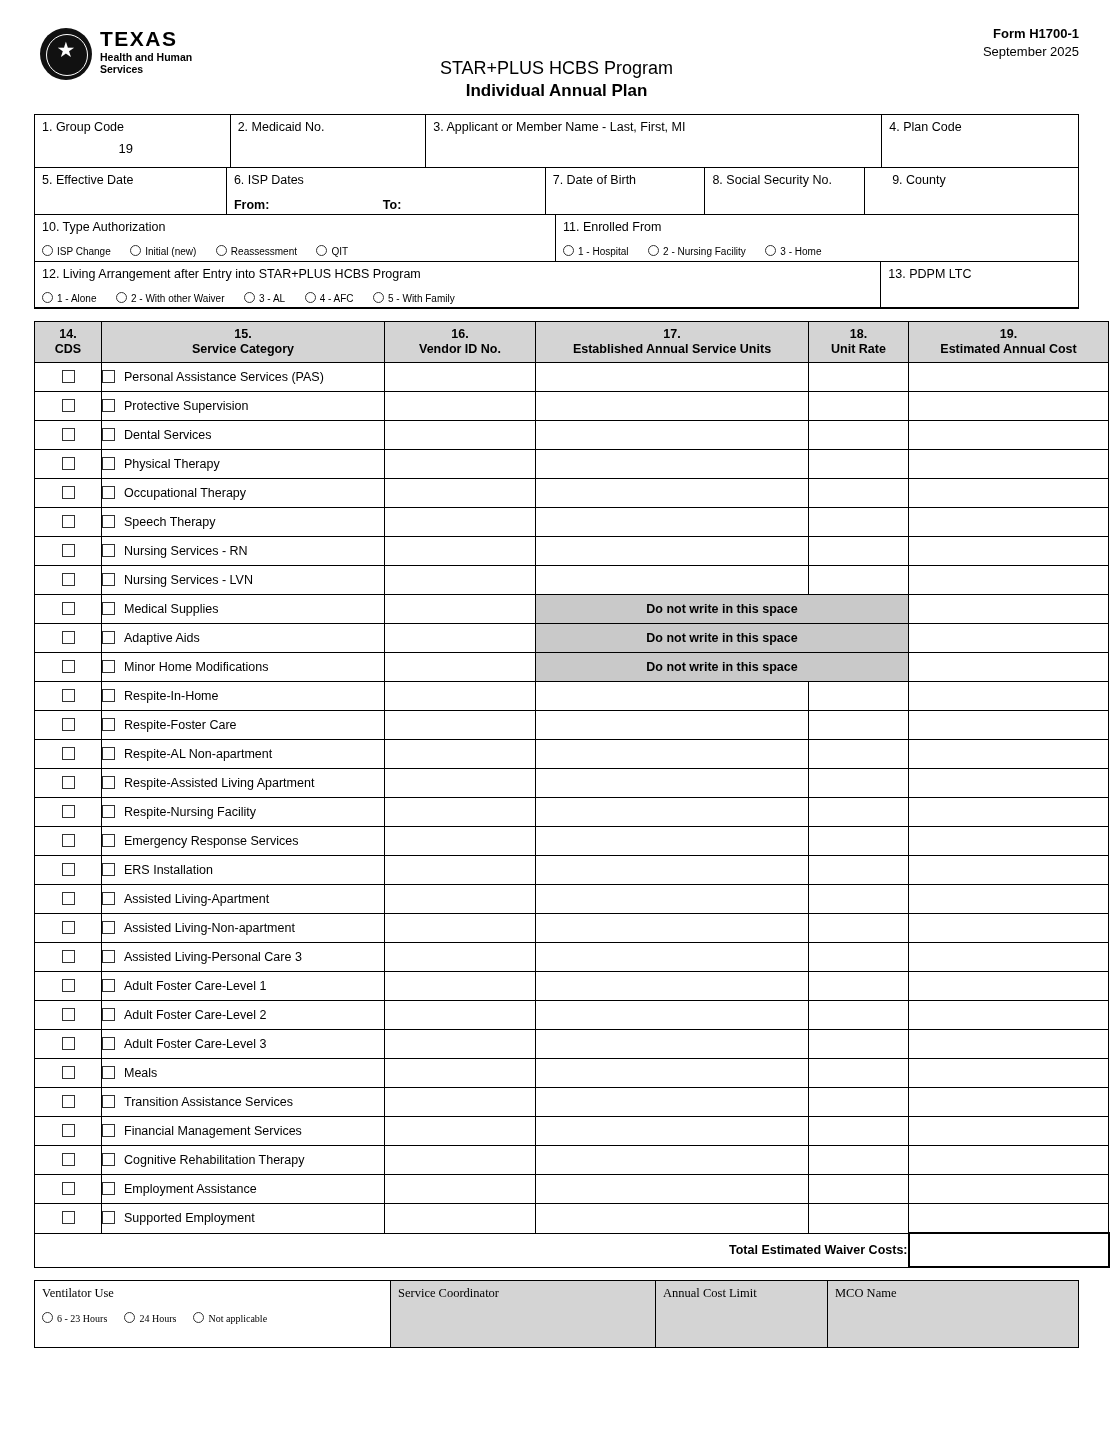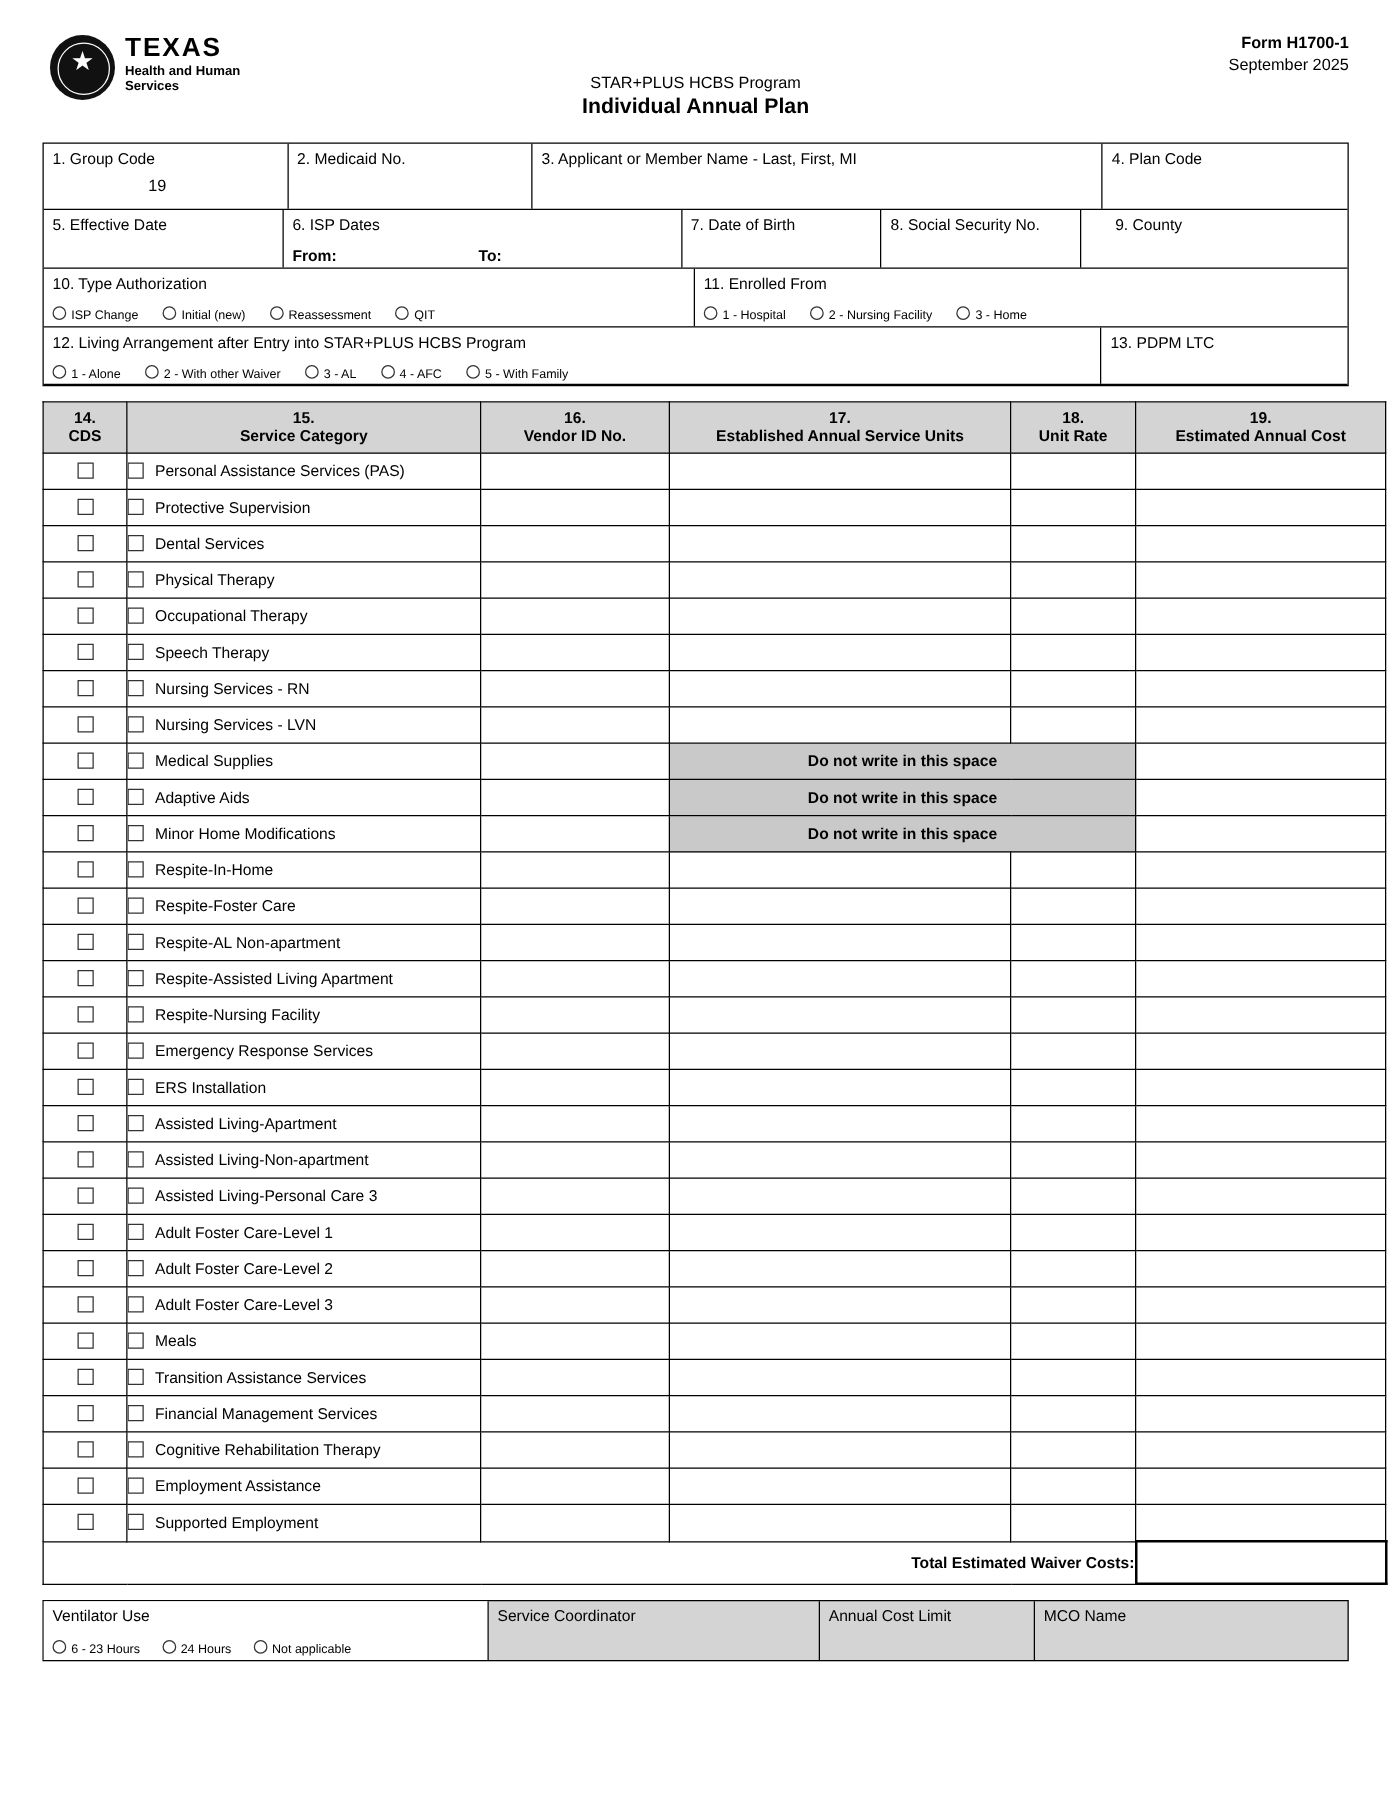--- a/index.html
+++ b/index.html
@@ -88,21 +88,21 @@
   }
   .form-meta .fm1 { font-weight: bold; }
   .form-meta .fm2 { margin-top: 3px; }
   .title-block {
     position: absolute;
     left: 0; right: 0;
     top: 36px;
     text-align: center;
   }
   .title-block .prog {
-    font-size: 13px;
+    font-size: 18px;
     margin-bottom: 2px;
   }
   .title-block .ttl {
     font-size: 17px;
     font-weight: bold;
   }
 
   
   .outer {
     margin: 0 34px;
@@ -218,22 +218,23 @@
   .total-box {
     border: 2px solid #000 !important;
   }
 
   
   .footer {
     margin: 12px 34px 0 34px;
     border: 1px solid #000;
     display: flex;
     background: #d4d4d4;
-    height: 49px;
+    height: 68px;
     box-sizing: border-box;
+    font-family: Liberation Serif, serif;
   }
   .footer .fcell {
     border-right: 1px solid #000;
     padding: 5px 7px;
     box-sizing: border-box;
     position: relative;
   }
   .footer .fcell:last-child { border-right: none; }
   .f-vent { width: 356px; background: #fff; }
   .f-sc { width: 265px; }

